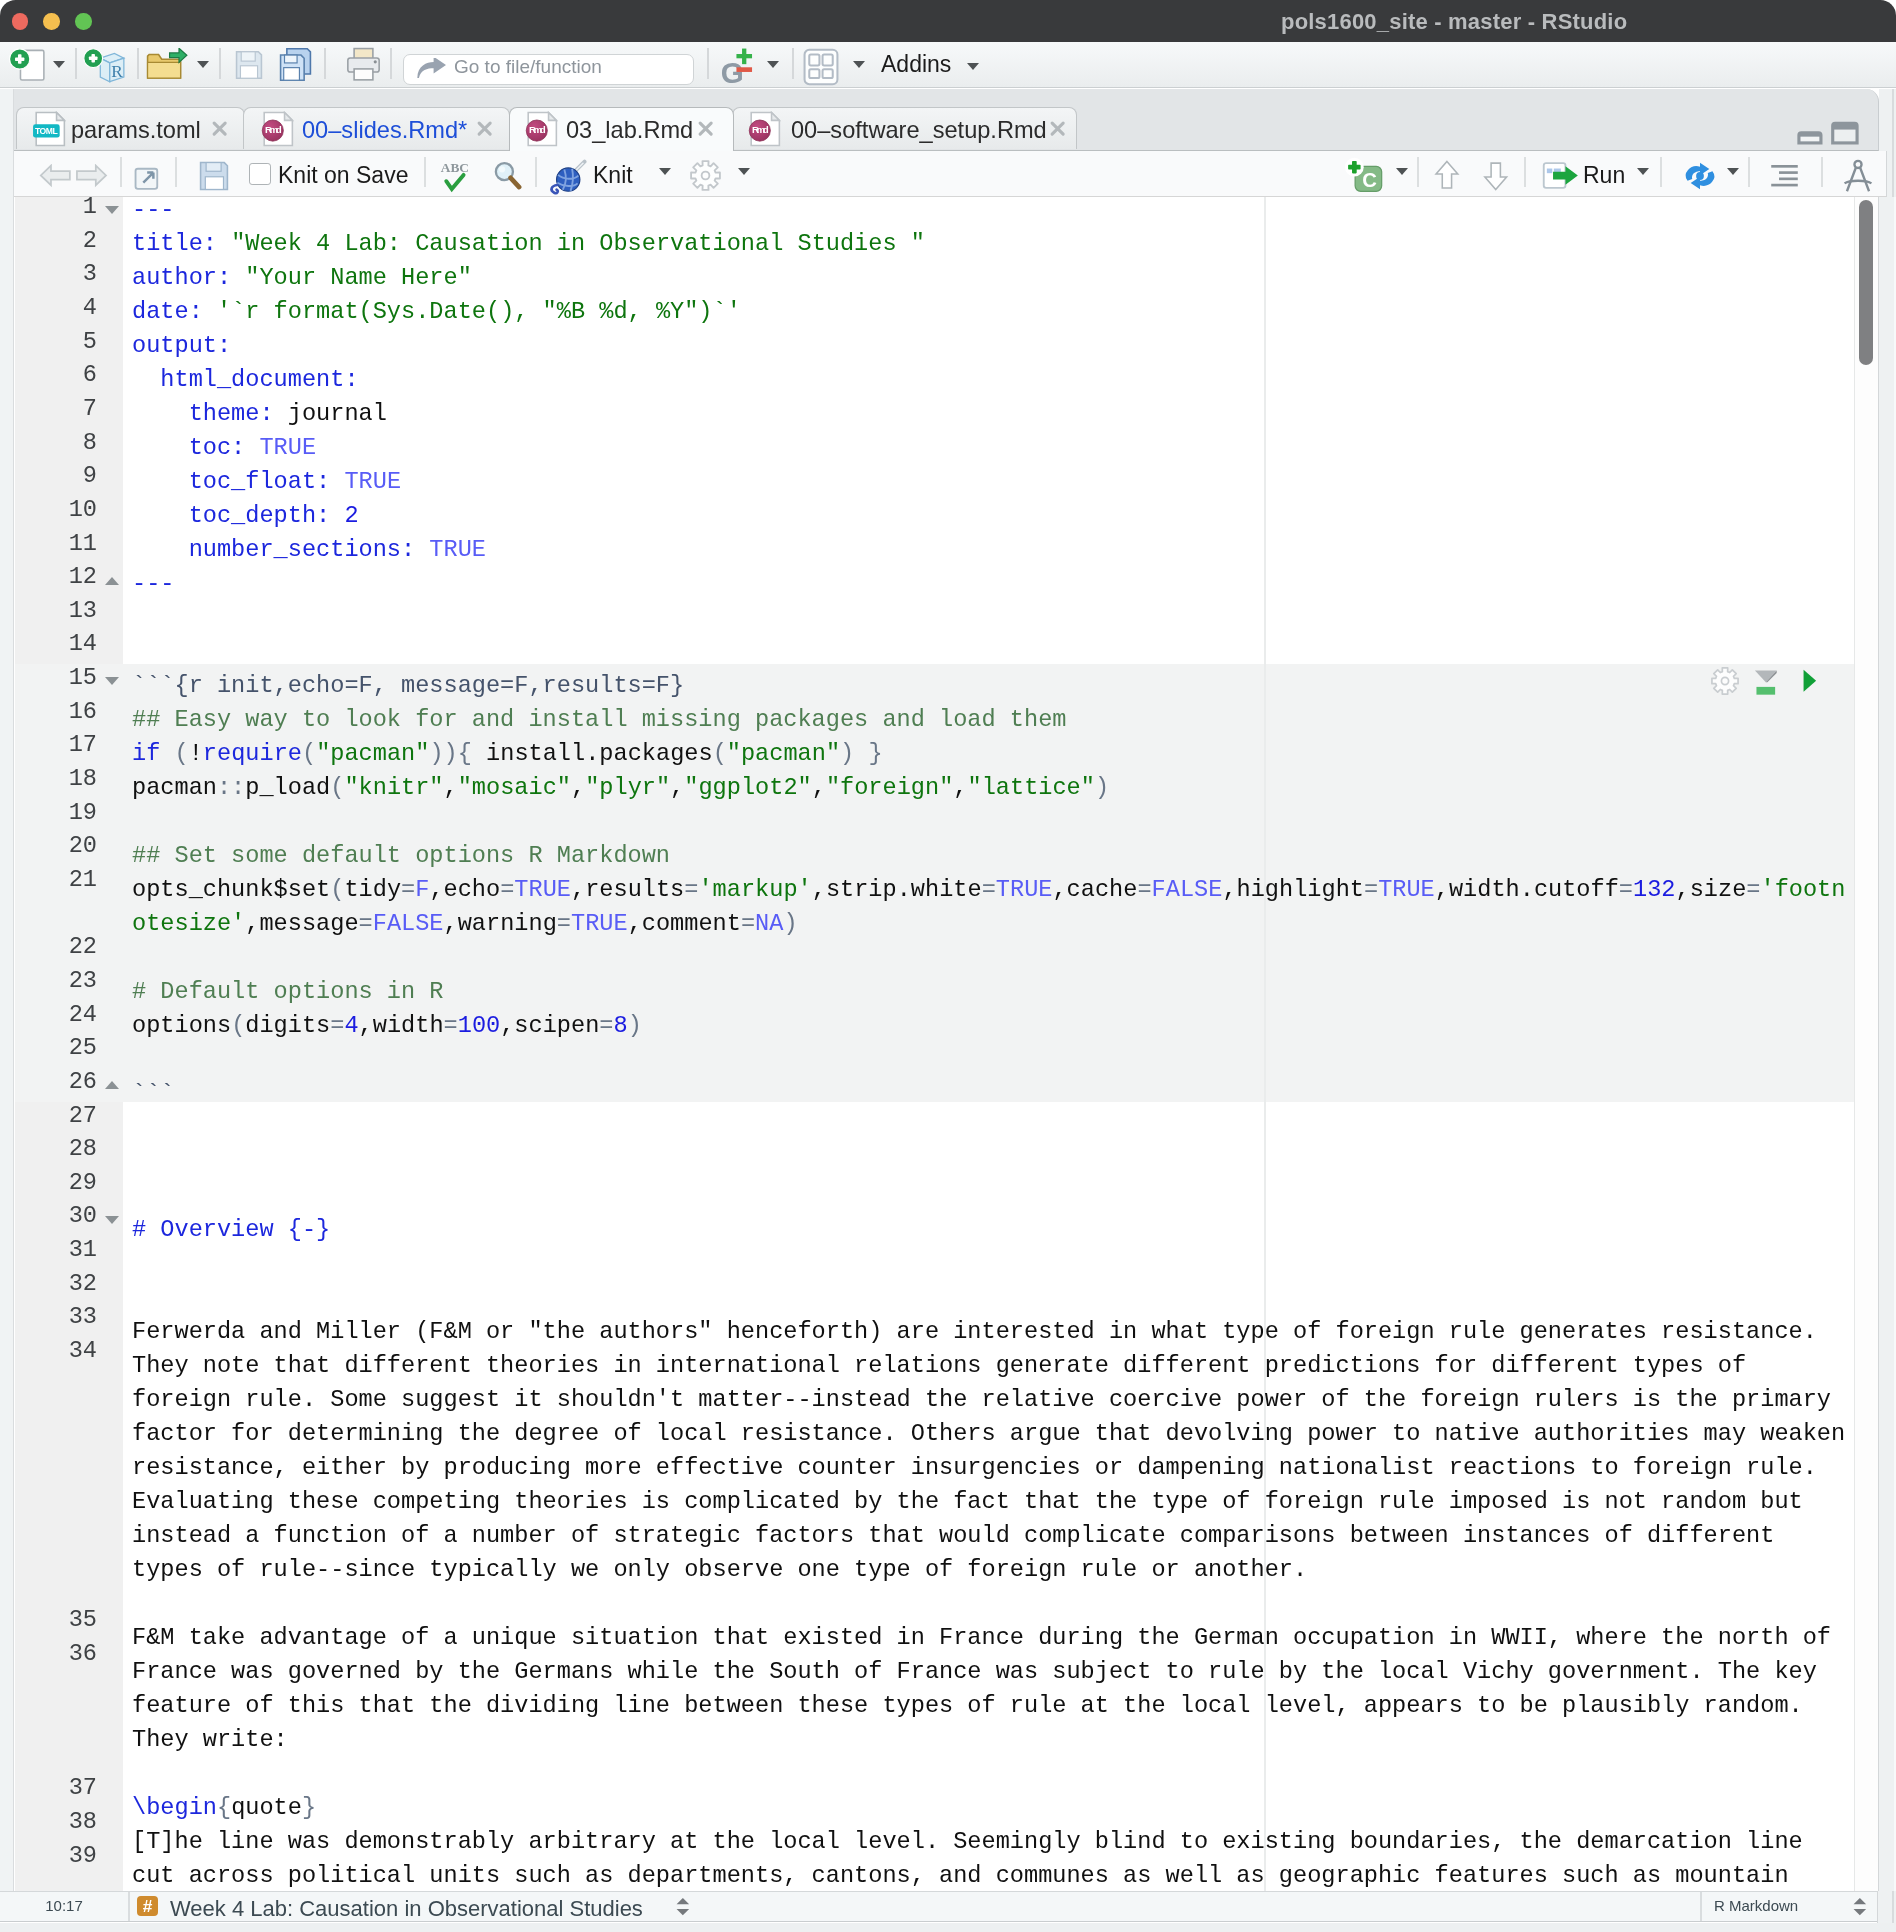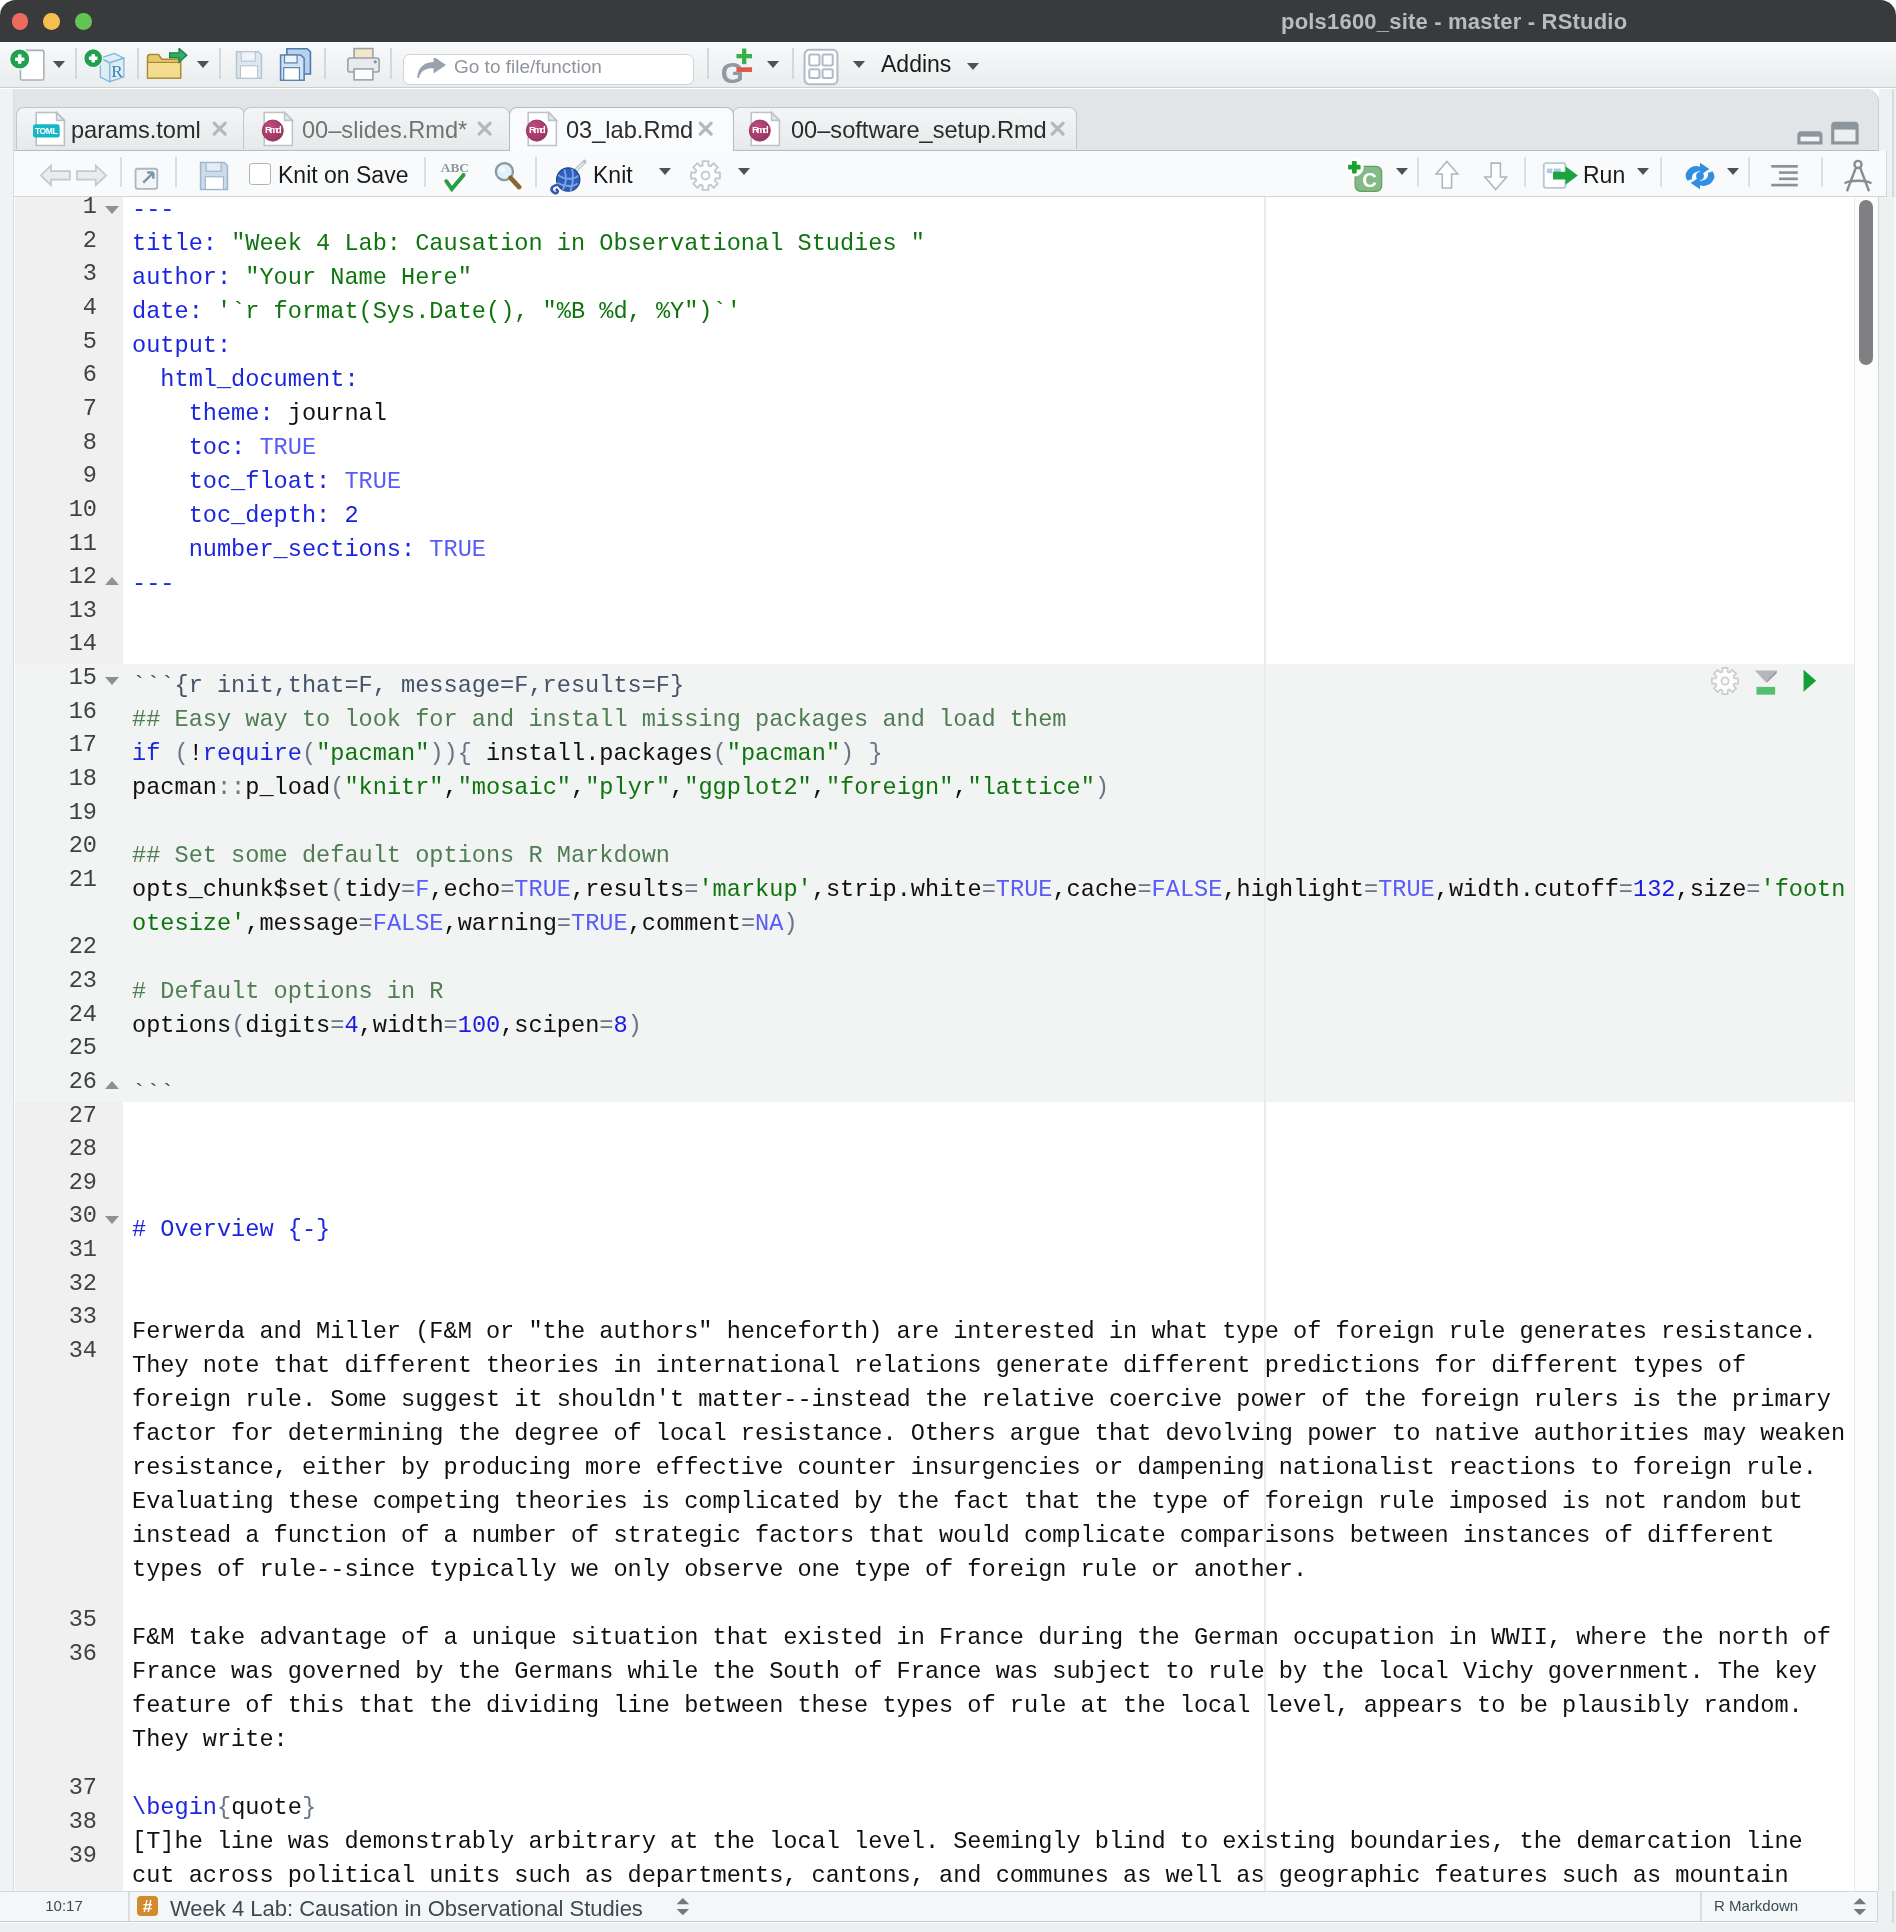--- a/index.html
+++ b/index.html
@@ -161,21 +161,21 @@
           <stop offset="0" stop-color="#c24a80"></stop>
           <stop offset="0.6" stop-color="#a63a6a"></stop>
           <stop offset="1" stop-color="#8f2f58"></stop>
         </radialGradient>
       </defs>
 <path d="M4 2 L30 2 L40 12 L40 44 L4 44 Z" fill="#fff" stroke="#bfc4c8" stroke-width="2"></path>
 <path d="M30 2 L30 12 L40 12 Z" fill="#e7eaec" stroke="#bfc4c8" stroke-width="2"></path>
 <circle cx="15" cy="25" r="13.5" fill="url(#rmdg)" stroke="#8a2d53" stroke-width="1"></circle>
 <text x="5" y="28.5" font-size="12.5" font-weight="bold" fill="#fff" font-family="Liberation Sans" textLength="21.5">Rmd</text>
 </svg>
-<div class="abs tabtxt" style="left:302px;color:#737373">00–slides.Rmd*</div>
+<div class="abs tabtxt" style="left:302px;color:#1d4ed8">00–slides.Rmd*</div>
 <svg class="abs" style="left:476px;top:31px" width="17.3" height="17.3" viewBox="0 0 22 22">
 <path d="M4 4 L18 18 M18 4 L4 18" stroke="#b3b8bb" stroke-width="4" stroke-linecap="round"></path>
     </svg>
 <svg class="abs" style="left:525px;top:22px" width="33" height="36" viewBox="0 0 42 46">
 <defs>
         <radialGradient id="rmdg" cx="0.38" cy="0.32" r="0.85">
           <stop offset="0" stop-color="#c24a80"></stop>
           <stop offset="0.6" stop-color="#a63a6a"></stop>
           <stop offset="1" stop-color="#8f2f58"></stop>
         </radialGradient>
@@ -330,21 +330,21 @@
 <div><span class="kw">output:</span></div>
 <div>  <span class="kw">html_document:</span></div>
 <div>    <span class="kw">theme:</span> journal</div>
 <div>    <span class="kw">toc:</span> <span class="cst">TRUE</span></div>
 <div>    <span class="kw">toc_float:</span> <span class="cst">TRUE</span></div>
 <div>    <span class="kw">toc_depth:</span> <span class="num">2</span></div>
 <div>    <span class="kw">number_sections:</span> <span class="cst">TRUE</span></div>
 <div><span class="kw">---</span></div>
 <div>&nbsp;</div>
 <div>&nbsp;</div>
-<div><span class="chd">```{r init,that=F, message=F,results=F}</span></div>
+<div><span class="chd">```{r init,echo=F, message=F,results=F}</span></div>
 <div><span class="com">## Easy way to look for and install missing packages and load them</span></div>
 <div><span class="kw">if</span> <span class="par">(</span>!<span class="kw">require</span><span class="par">(</span><span class="str">"pacman"</span><span class="par">))</span><span class="par">{</span> install.packages<span class="par">(</span><span class="str">"pacman"</span><span class="par">)</span> <span class="par">}</span></div>
 <div>pacman<span class="par">::</span>p_load<span class="par">(</span><span class="str">"knitr"</span>,<span class="str">"mosaic"</span>,<span class="str">"plyr"</span>,<span class="str">"ggplot2"</span>,<span class="str">"foreign"</span>,<span class="str">"lattice"</span><span class="par">)</span></div>
 <div>&nbsp;</div>
 <div><span class="com">## Set some default options R Markdown</span></div>
 <div>opts_chunk$set<span class="par">(</span>tidy<span class="par">=</span><span class="cst">F</span>,echo<span class="par">=</span><span class="cst">TRUE</span>,results<span class="par">=</span><span class="str">'markup'</span>,strip.white<span class="par">=</span><span class="cst">TRUE</span>,cache<span class="par">=</span><span class="cst">FALSE</span>,highlight<span class="par">=</span><span class="cst">TRUE</span>,width.cutoff<span class="par">=</span><span class="num">132</span>,size<span class="par">=</span><span class="str">'footn</span></div>
 <div><span class="str">otesize'</span>,message<span class="par">=</span><span class="cst">FALSE</span>,warning<span class="par">=</span><span class="cst">TRUE</span>,comment<span class="par">=</span><span class="cst">NA</span><span class="par">)</span></div>
 <div>&nbsp;</div>
 <div><span class="com"># Default options in R</span></div>
 <div>options<span class="par">(</span>digits<span class="par">=</span><span class="num">4</span>,width<span class="par">=</span><span class="num">100</span>,scipen<span class="par">=</span><span class="num">8</span><span class="par">)</span></div>

